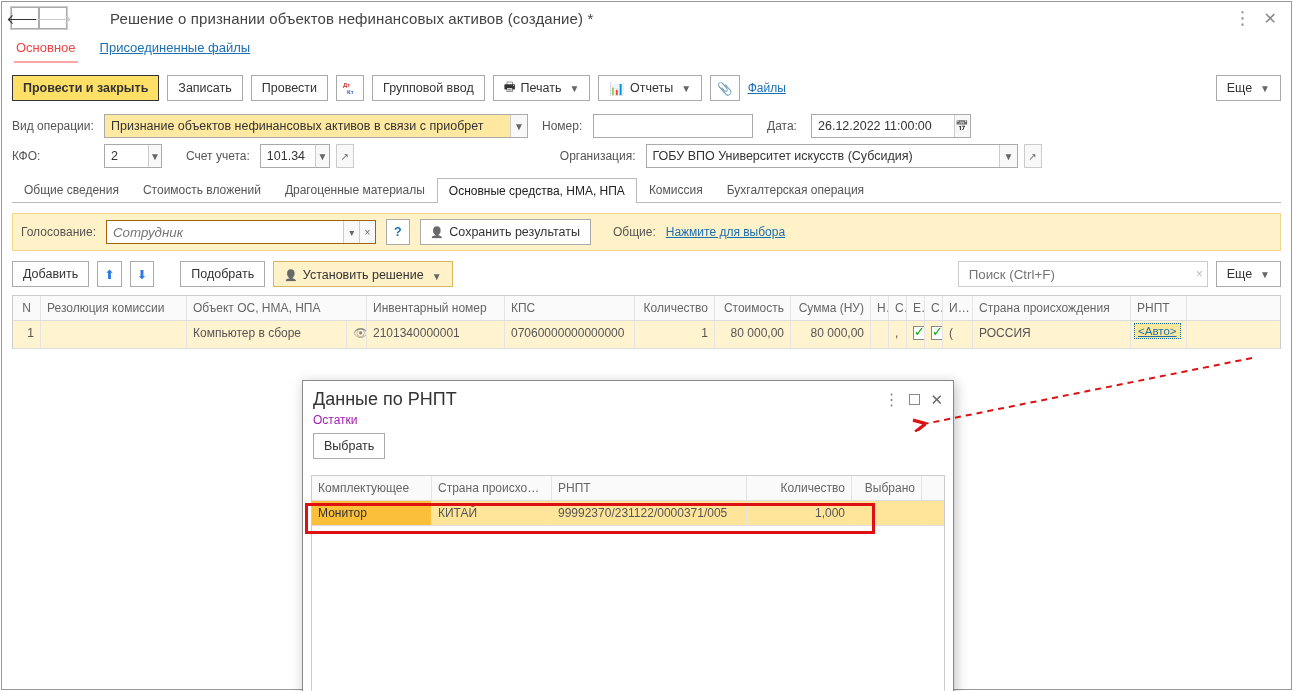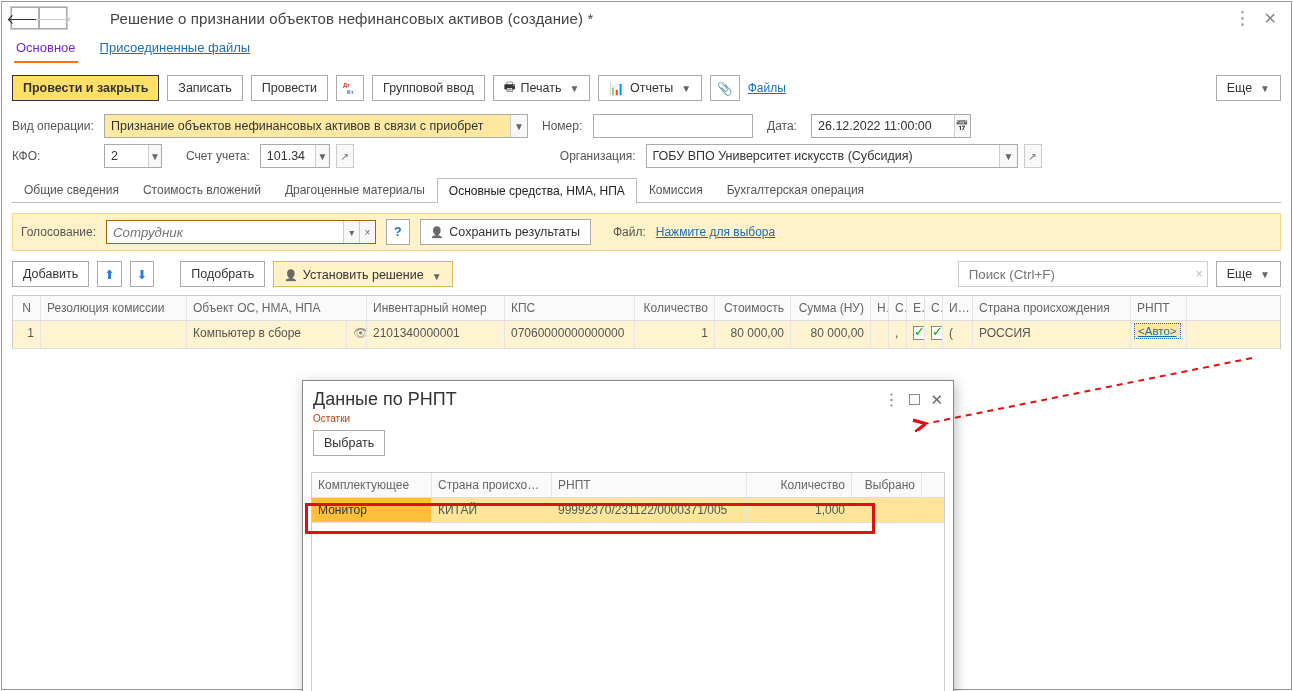--- a/index.html
+++ b/index.html
@@ -45,21 +45,21 @@
   }
   .title-right { display:flex; gap: 12px; align-items:center; padding-right:6px;}
   .dots { font-size: 18px; color: #888; cursor:pointer;}
   .close-x { font-size: 16px; color: #888; cursor:pointer; font-weight:300;}
   .subtabs {
     padding: 4px 12px 8px 12px;
     display: flex; gap: 20px;
     font-size: 13px;
   }
   .subtab { padding: 4px 2px 6px 2px; cursor:pointer; }
-  .subtab.active { border-bottom: 2px solid #f97316; color:#6d28d9;}
+  .subtab.active { border-bottom: 2px solid #fca5a5; color:#ef4444;}
   .subtab.link { color: #1a6fb5; }
   .toolbar {
     display: flex; align-items: center;
     padding: 4px 10px 10px 10px;
     gap: 8px;
   }
   .btn {
     border: 1px solid #aaa;
     background: #fff;
     padding: 4px 10px;
@@ -194,23 +194,23 @@
     box-shadow: 2px 3px 12px rgba(0,0,0,.25);
     display:flex; flex-direction:column;
   }
   .popup-title {
     font-size: 18px; font-weight:500;
     padding: 8px 10px 2px 10px;
     display:flex; align-items:center;
   }
   .popup-title .spacer{flex:1;}
   .popup-sub {
-    color: #c2410c;
+    color: #a21caf;
     padding: 1px 10px 6px 10px;
-    font-size: 10px;
+    font-size: 12px;
   }
   .popup-toolbar { padding: 0 10px 8px 10px;}
   .popup-table {
     margin: 8px 8px;
     border: 1px solid #ccc;
     flex:1;
     overflow:auto;
   }
   .popup .thead { background:#fafafa;}
   .popup .trow.hl { background:#ffe59a;}
@@ -333,21 +333,21 @@
     <div class="voting-field">
       <input placeholder="Сотрудник" style="">
       <div class="field-btn">▾</div>
       <div class="field-btn">×</div>
     </div>
     <div class="btn icon-only" style="padding:2px 7px;font-weight:bold;color:#1a6fb5">?</div>
     <div class="btn">
         <span class="person-icon"></span>
         <span>Сохранить результаты</span>
       </div>
-    <span class="label" style="margin-left:12px">Файл:</span>
+    <span class="label" style="margin-left:12px">Общие:</span>
     <span class="link">Нажмите для выбора</span>
   </div>
 
   <div class="table-toolbar">
     <div class="btn">Добавить</div>
     <div class="btn icon-only up-arrow">⬆</div>
     <div class="btn icon-only down-arrow">⬇</div>
     <div style="width:10px"></div>
     <div class="btn">Подобрать</div>
     <div class="btn yellow-inset">

